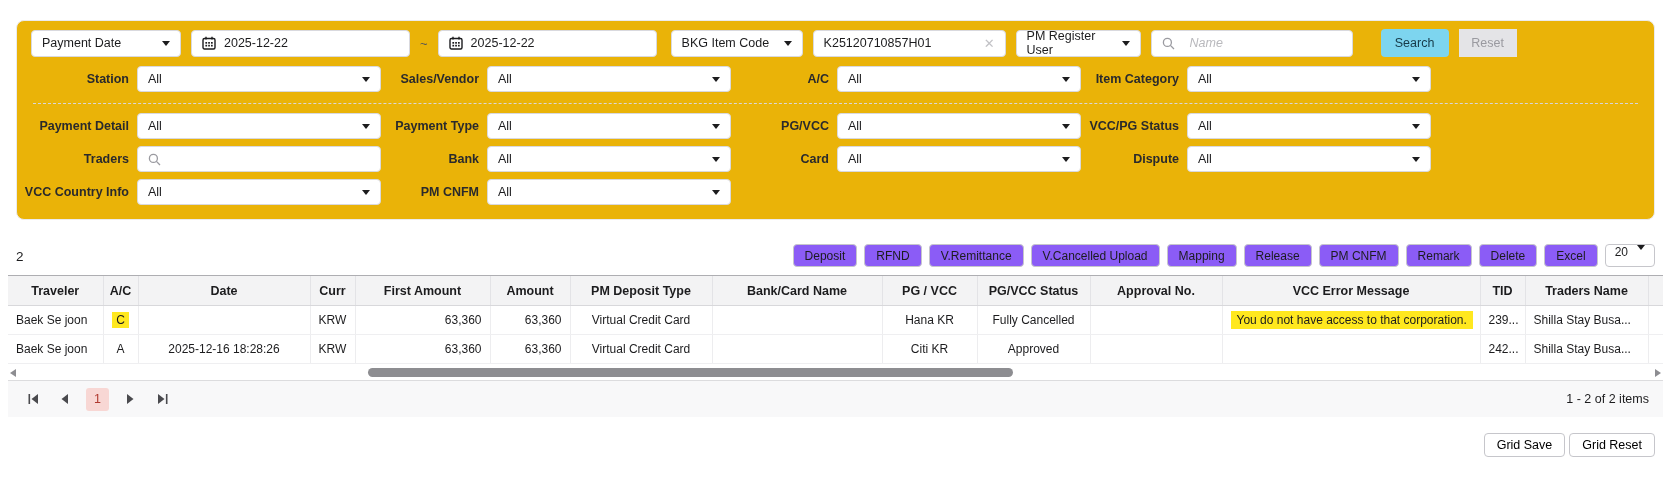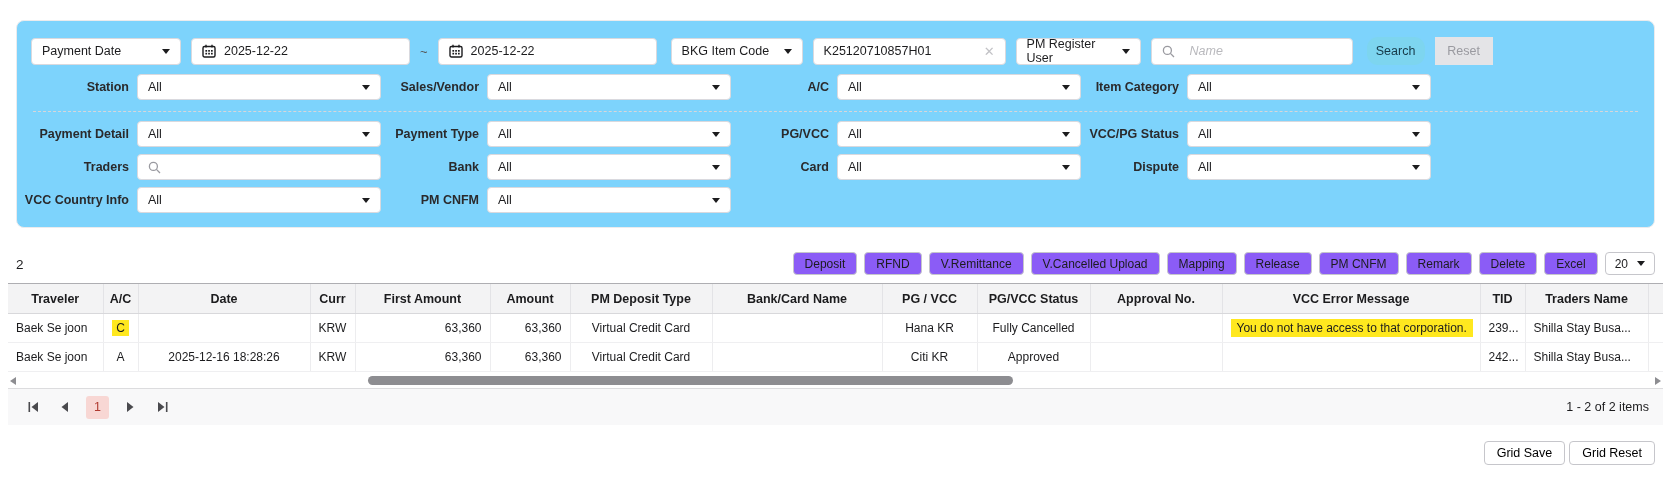--- a/index.html
+++ b/index.html
@@ -1,53 +1,53 @@
 <!DOCTYPE html>
 <html><head>
 <meta charset="utf-8">
 <style>
   * { box-sizing: border-box; margin: 0; padding: 0; }
   html,body { width:1671px; height:486px; background:#fff; overflow:hidden;
     font-family:"Liberation Sans","DejaVu Sans",sans-serif; color:#1c1c1e; }
 
   
-  .filter-panel { margin:20px 16px 0; background:#7dd3fc; border:1px solid #ebebed;
-    border-radius:8px; padding:16px 14px 14px; }
+  .filter-panel { margin:20px 16px 0; background:#eab308; border:1px solid #ebebed;
+    border-radius:8px; padding:8px 14px 14px; }
   .f-row-top { display:flex; align-items:center; gap:10px; }
   .ctrl { background:#fff; border:1px solid #d9d9de; border-radius:4px; height:27px;
     display:flex; align-items:center; padding:0 10px; font-size:12.5px; gap:8px; }
   .select { justify-content:space-between; cursor:pointer; }
   .chev { width:0; height:0; border-left:4.5px solid transparent; border-right:4.5px solid transparent;
     border-top:5.5px solid #1c1c1e; flex:none; }
   .w150{width:150px;} .w250{width:219px;} .w132{width:132px;} .w193{width:193px;}
   .w125{width:125px;} .w202{width:202px;gap:15px;}
   .tilde { font-size:13px; color:#555; }
   .icon-cal { flex:none; }
   .clear-x { margin-left:auto; color:#c2c2c6; font-size:13px; cursor:pointer; }
   .placeholder { color:#b9b9bd; font-style:italic; }
-  .btn-search { margin-left:4px; width:58px; height:28px; border:none; border-radius:11px;
+  .btn-search { margin-left:18px; width:68px; height:28px; border:none; border-radius:4px;
     background:#7dd5ef; color:#163a48; font-size:12.5px; cursor:pointer; }
   .btn-reset { width:58px; height:28px; border:none; border-radius:0;
     background:#e4e4e7; color:#9a9aa0; font-size:12.5px; }
 
   .f-grid { display:grid; grid-template-columns:repeat(4,350px); row-gap:7px; margin-top:9px; }
   .field { display:flex; align-items:center; justify-content:flex-end; }
   .f-label { font-size:12.5px; color:#2a2a2c; margin-right:8px; white-space:nowrap;font-weight:bold; }
   .field .ctrl { width:244px; flex:none; height:26px; }
   .dashed-sep { border-top:1px dashed #d6d6da; margin:11px 2px 3px; }
   .icon-mag circle { stroke:#9a9aa0; fill:none; } .icon-mag line { stroke:#9a9aa0; }
 
   
   .toolbar { margin:24px 16px 0; display:flex; align-items:flex-end; justify-content:space-between; }
   .result-count { font-size:13.5px; padding-bottom:3px; }
   .actions { display:flex; gap:7px; align-items:center; }
   .abtn { background:#8b5cf6; border:1px solid #c6c6cb; border-radius:4px; height:23px;
     padding:0 11px; font-size:12px; color:#1c1c1e; cursor:pointer; white-space:nowrap; }
-  .pagesize { display:flex; align-items:center; gap:9px; background:#fff; border:1px solid #c6c6cb;
-    border-radius:4px; height:23px; padding:8px 9px; font-size:12px; cursor:pointer; }
+  .pagesize { display:flex; align-items:flex-start; gap:9px; background:#fff; border:1px solid #c6c6cb;
+    border-radius:4px; height:23px; padding:0 9px; font-size:12px; cursor:pointer; }
 
   
   .grid-area { margin:8px 8px 0; }
   table { width:1655px; border-collapse:collapse; table-layout:fixed; }
   thead th { background:#f3f3f4; border-top:1px solid #aeaeb2; border-bottom:1px solid #d8d8db;
     border-left:1px solid #e3e3e6; font-size:12.5px; font-weight:bold; height:30px; padding:0 6px;
     white-space:nowrap; overflow:hidden; }
   thead th:first-child { border-left:none; }
   tbody td { border-left:1px solid #ededef; border-bottom:1px solid #efeff1; font-size:12px;
     height:29px; padding:0 8px; white-space:nowrap; overflow:hidden; text-align:center; }

